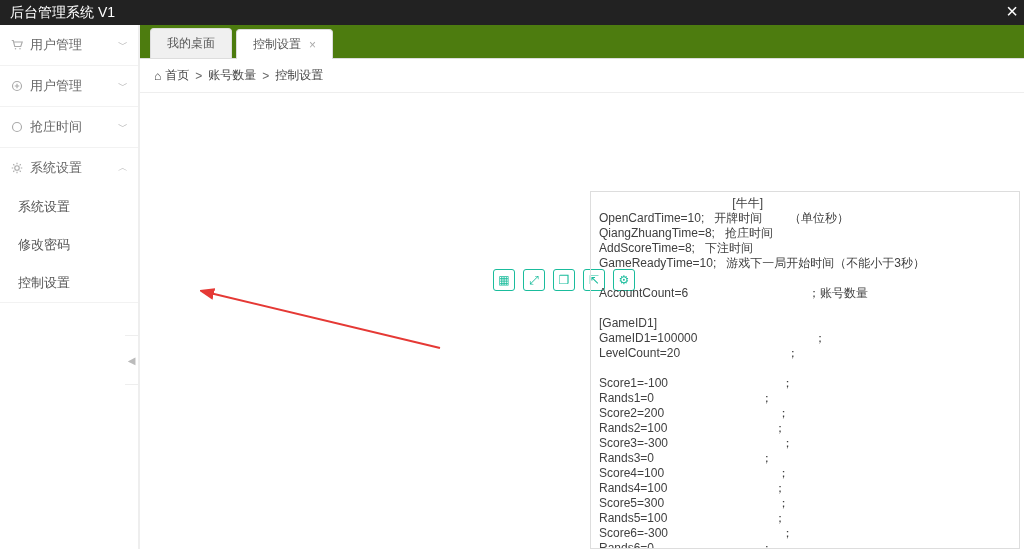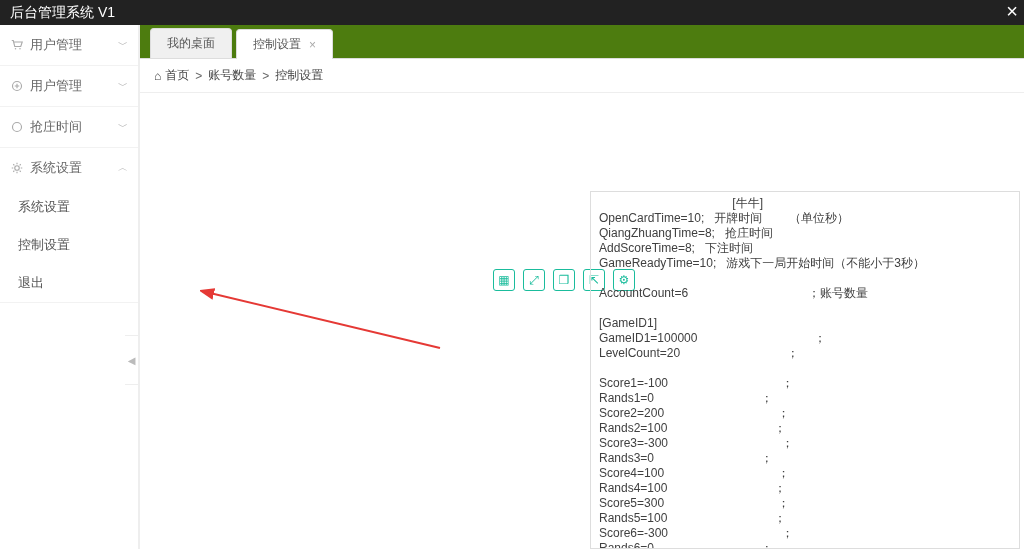--- a/index.html
+++ b/index.html
@@ -88,22 +88,22 @@
             <svg viewBox="0 0 16 16">
               <circle cx="8" cy="8" r="3" fill="none" stroke="#aaa" stroke-width="1.5"></circle>
               <path stroke="#aaa" stroke-width="1.5" d="M8 1v2M8 13v2M1 8h2M13 8h2M3 3l1.5 1.5M11.5 11.5L13 13M13 3l-1.5 1.5M4.5 11.5L3 13"></path>
             </svg>
           </span>
         <span>系统设置</span>
         <span class="chev">︿</span>
       </div>
       <div class="nav-sub">
         <a>系统设置</a>
+        <a>修改密码</a>
         <a class="active">控制设置</a>
-        <a>退出</a>
       </div>
     </div>
 
     <div class="collapse-handle">◀</div>
   </div>
 
   <div class="content">
     <div class="tabbar">
       <div class="tab">
         <span>我的桌面</span>

